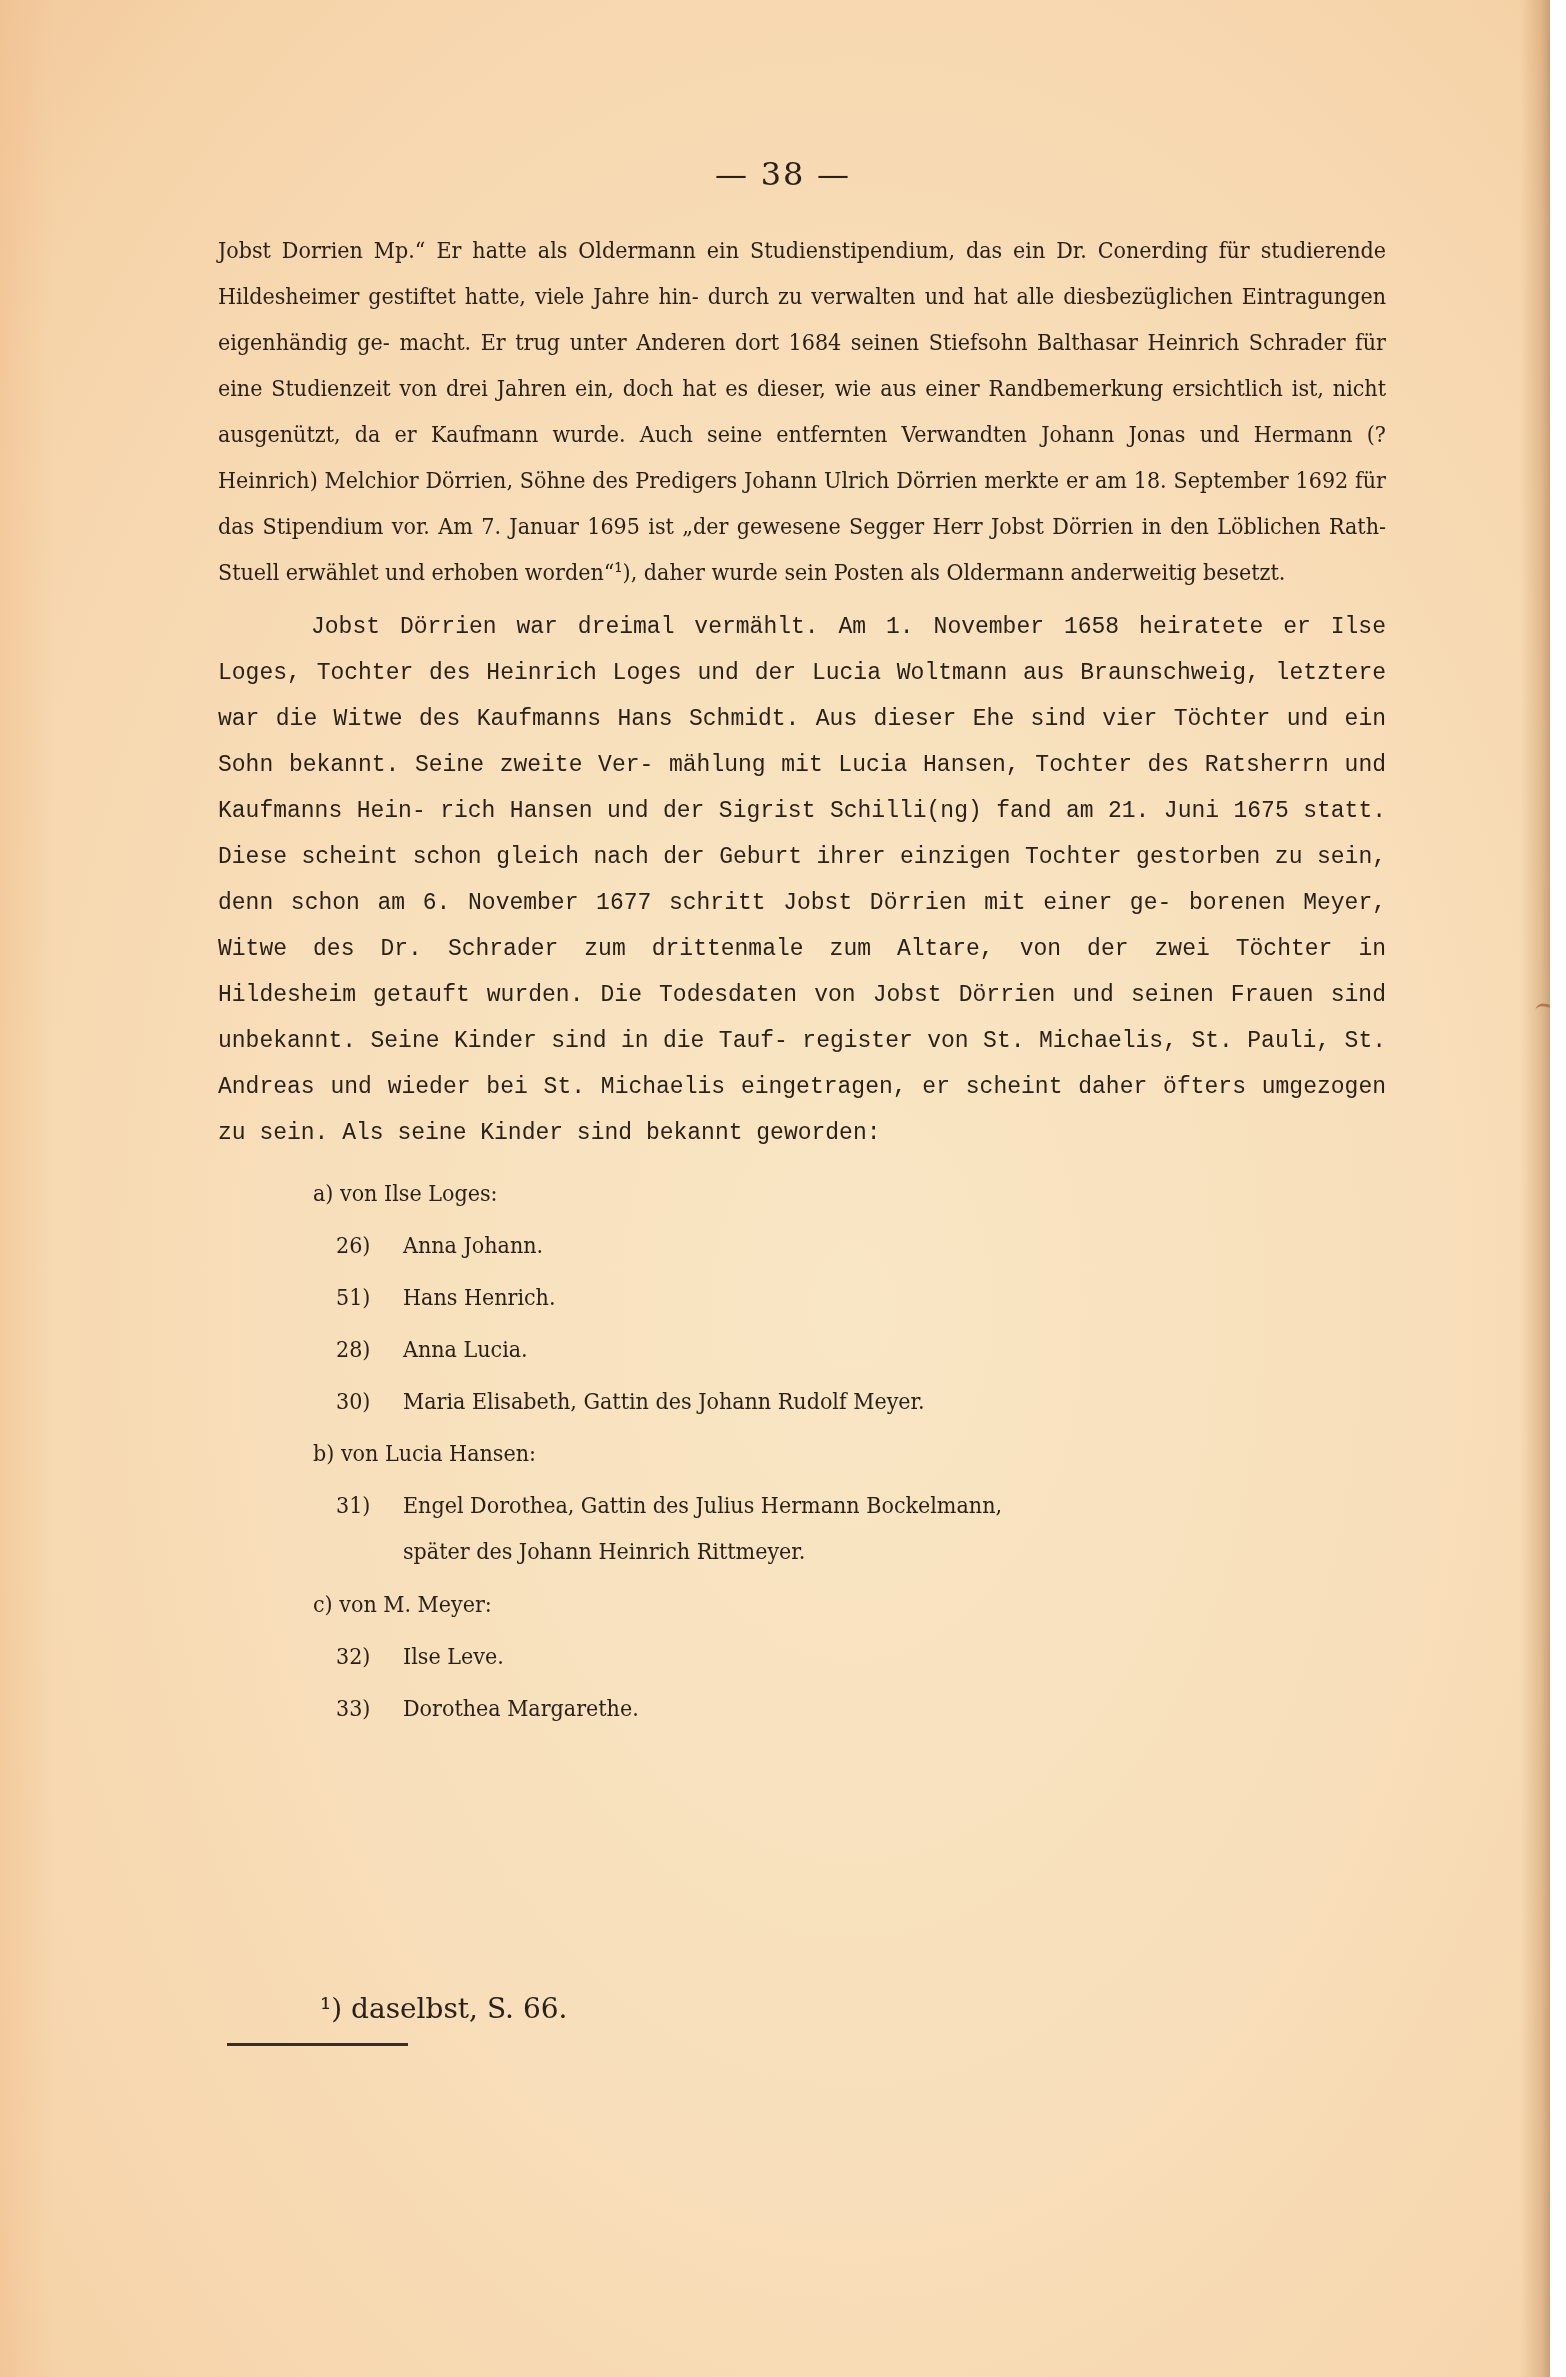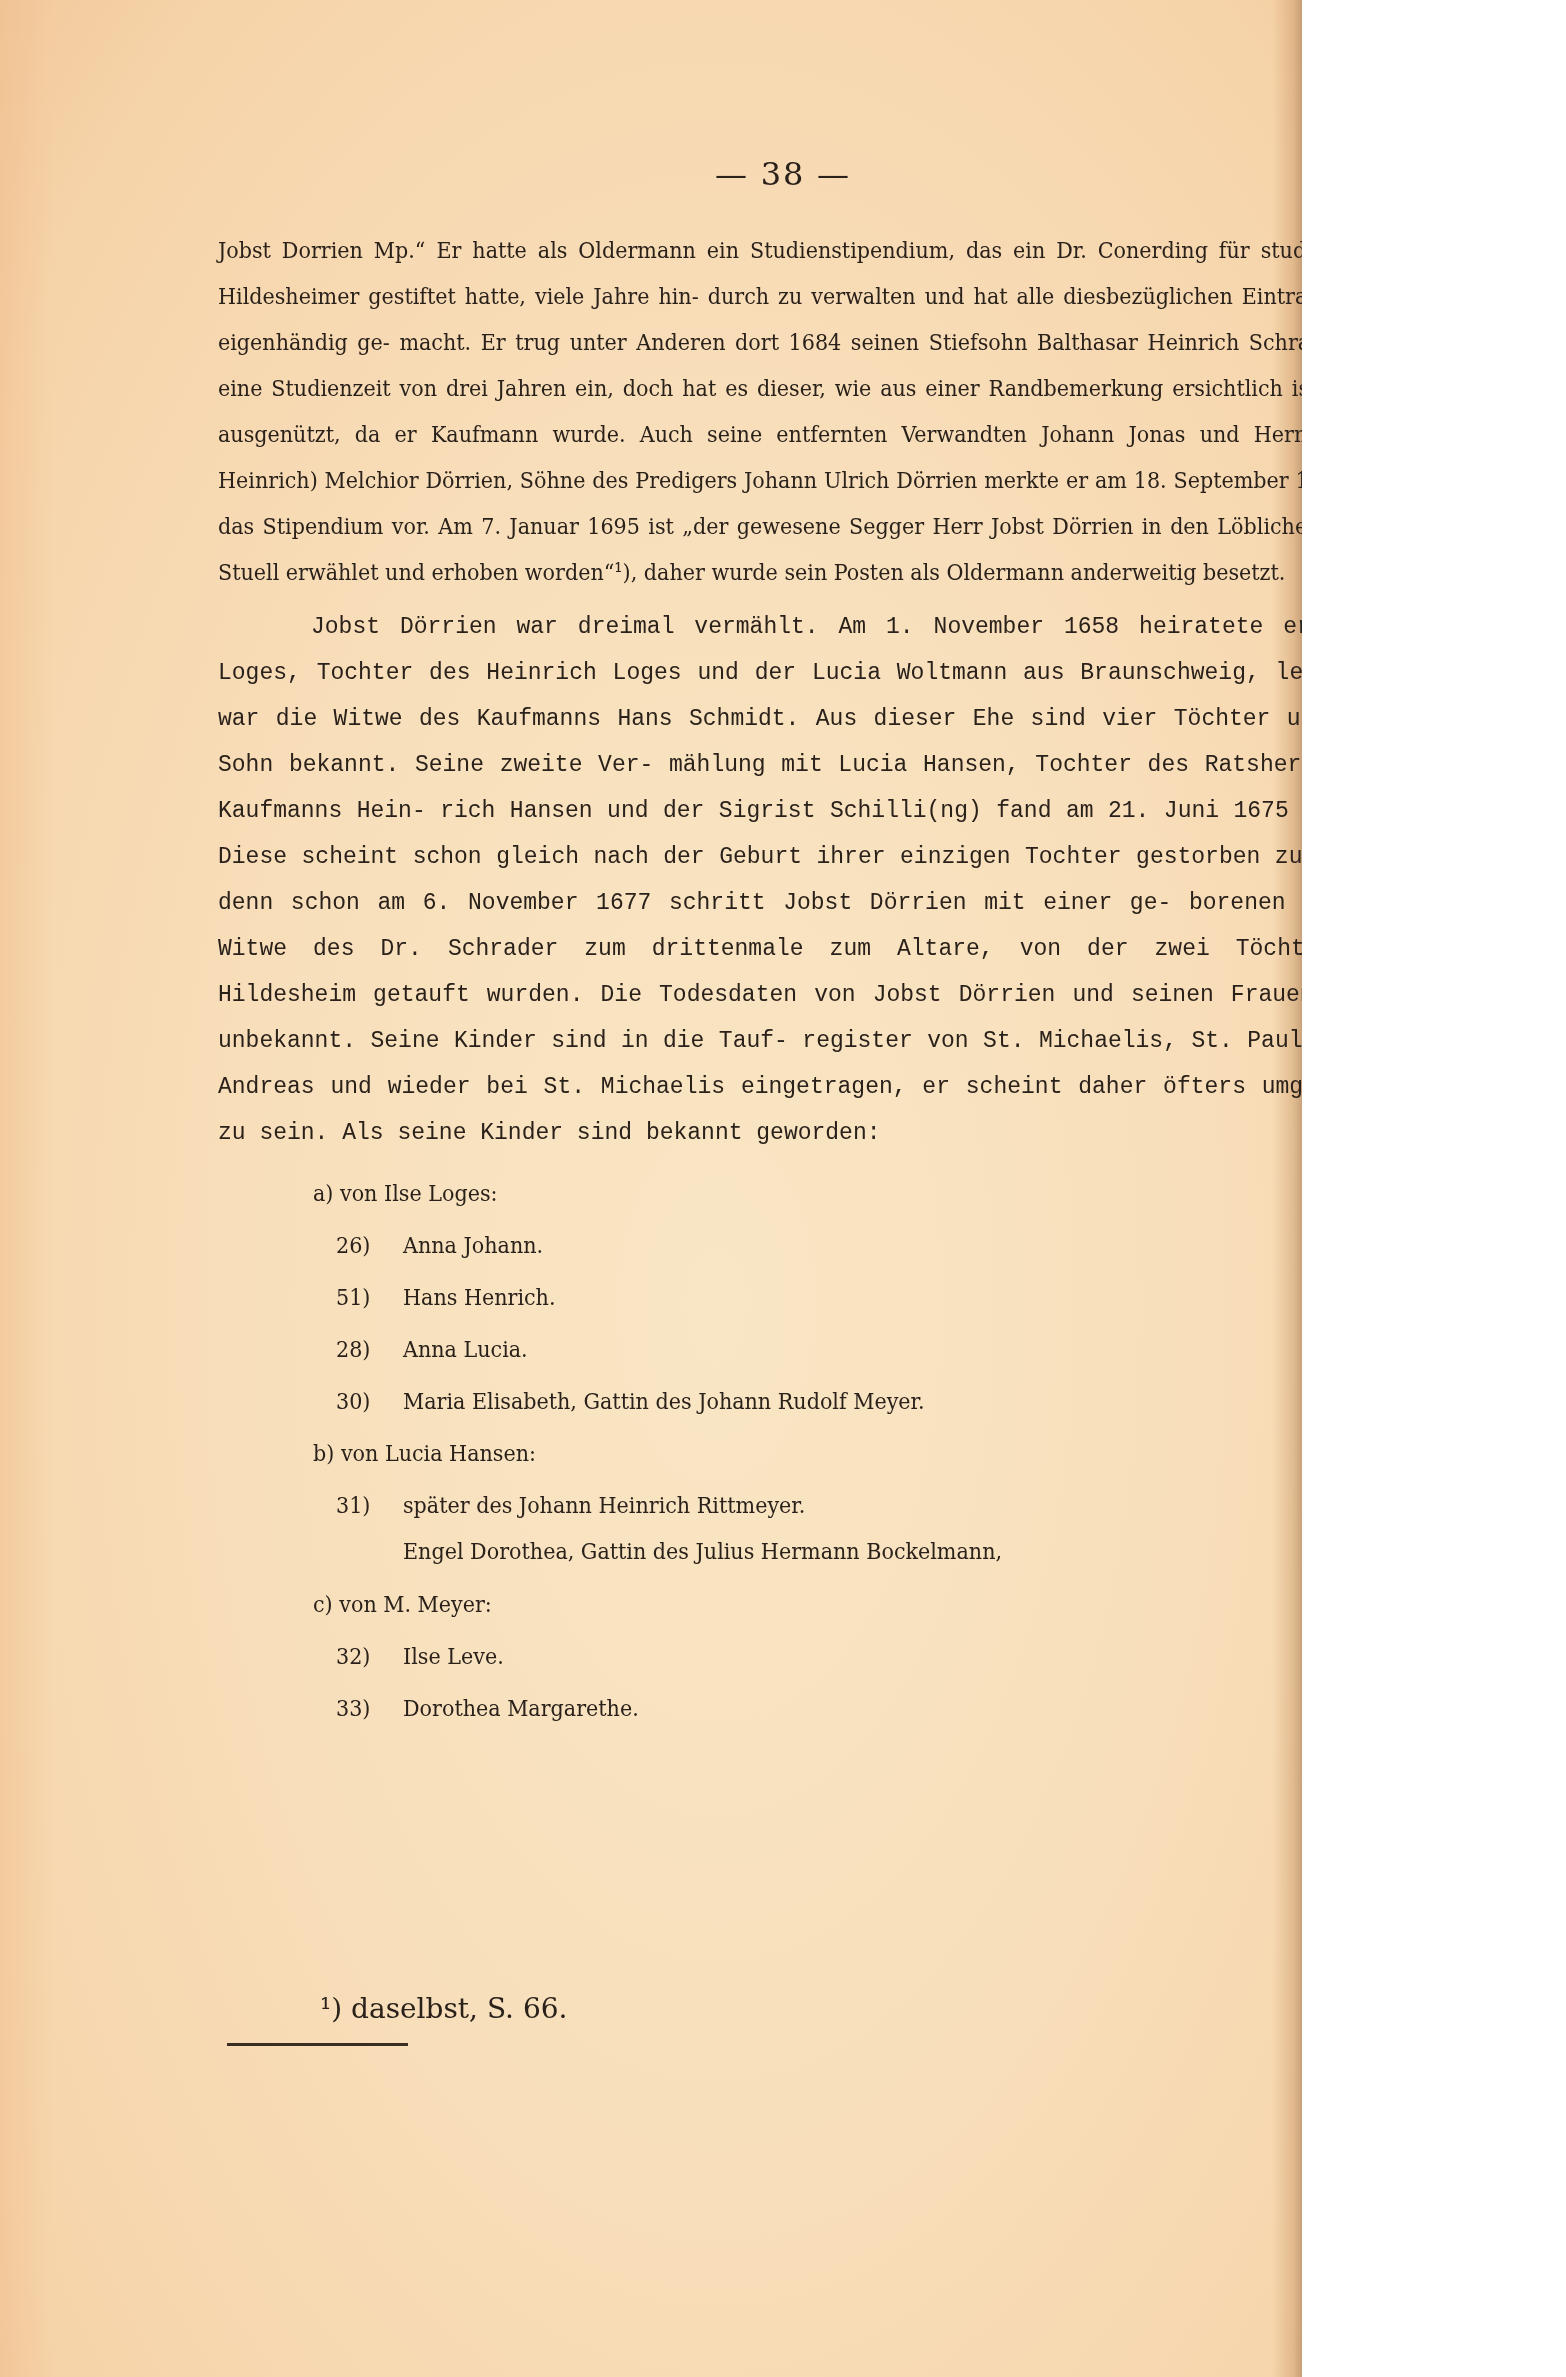--- a/index.html
+++ b/index.html
@@ -2,21 +2,21 @@
 <html style="font-size:14px"><head>
 <meta charset="utf-8">
 <style>
   html, body { margin: 0; padding: 0; }
   body {
     width: 1566px; height: 2377px; overflow: hidden;
     font-family: "DejaVu Serif", "Liberation Serif", serif;
     color: #2a211b;
   }
   .page {
-    position: relative; width: 1302px; height: 2377px;
+    position: relative; width: 1550px; height: 2377px;
     background:
       radial-gradient(ellipse at 55% 55%, #f9e6c4 0%, #f8dfbb 45%, #f6d4aa 85%, #f2c99c 100%);
     overflow: hidden;
   }
   .edge-right {
     position: absolute; right: 0; top: 0; width: 30px; height: 2377px;
     background: linear-gradient(to right, rgba(220,170,120,0) 0%, rgba(200,150,100,0.45) 70%, rgba(170,125,85,0.6) 100%);
   }
   .edge-left {
     position: absolute; left: 0; top: 0; width: 53px; height: 2377px;
@@ -112,22 +112,22 @@
       </div>
       <div class="item">
         <span class="num">30)</span>
         <span>Maria Elisabeth, Gattin des Johann Rudolf Meyer.</span>
       </div>
 
       <div class="group-label">b) von Lucia Hansen:</div>
       <div class="item two-line">
         <span class="num">31)</span>
         <span class="body">
+          <span class="cont">Engel Dorothea, Gattin des Julius Hermann Bockelmann,</span>
           <span class="cont">später des Johann Heinrich Rittmeyer.</span>
-          <span class="cont">Engel Dorothea, Gattin des Julius Hermann Bockelmann,</span>
         </span>
       </div>
       <div style="height:7px"></div>
 
       <div class="group-label">c) von M. Meyer:</div>
       <div class="item">
         <span class="num">32)</span>
         <span>Ilse Leve.</span>
       </div>
       <div class="item">

